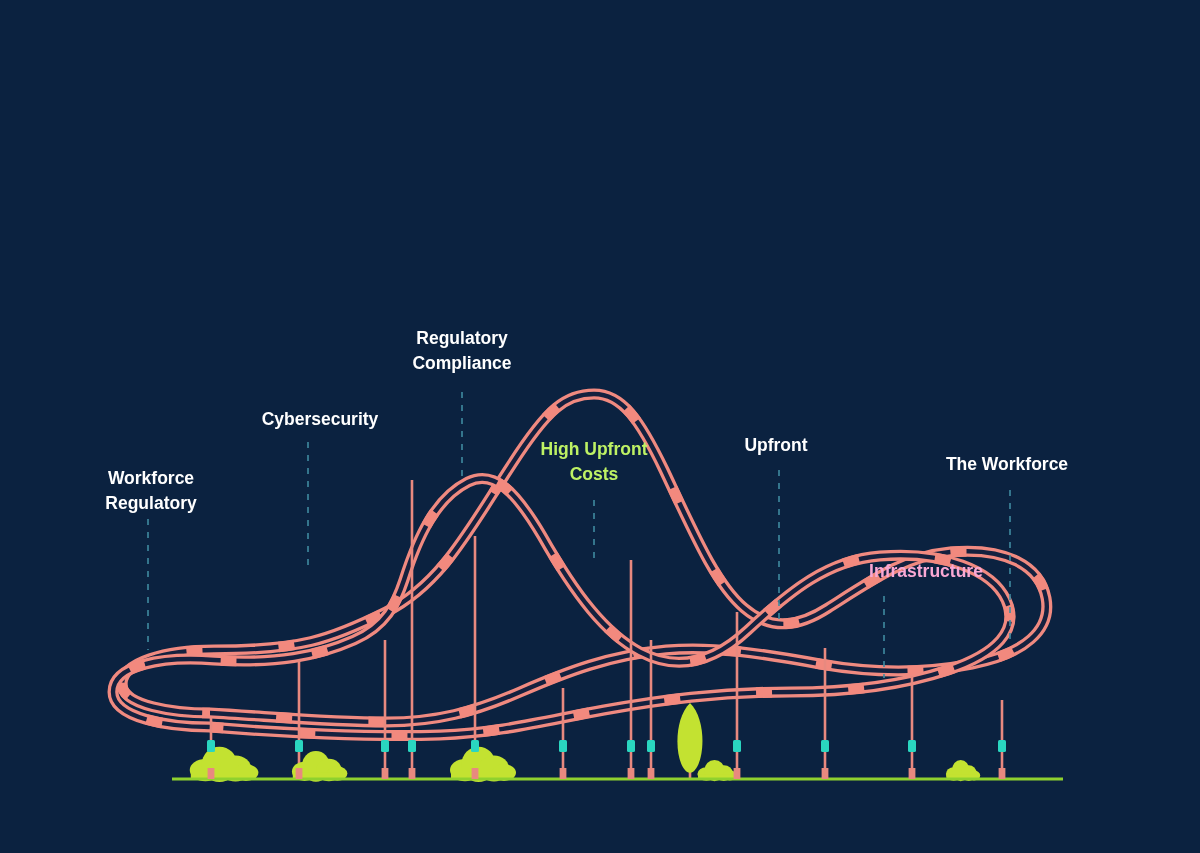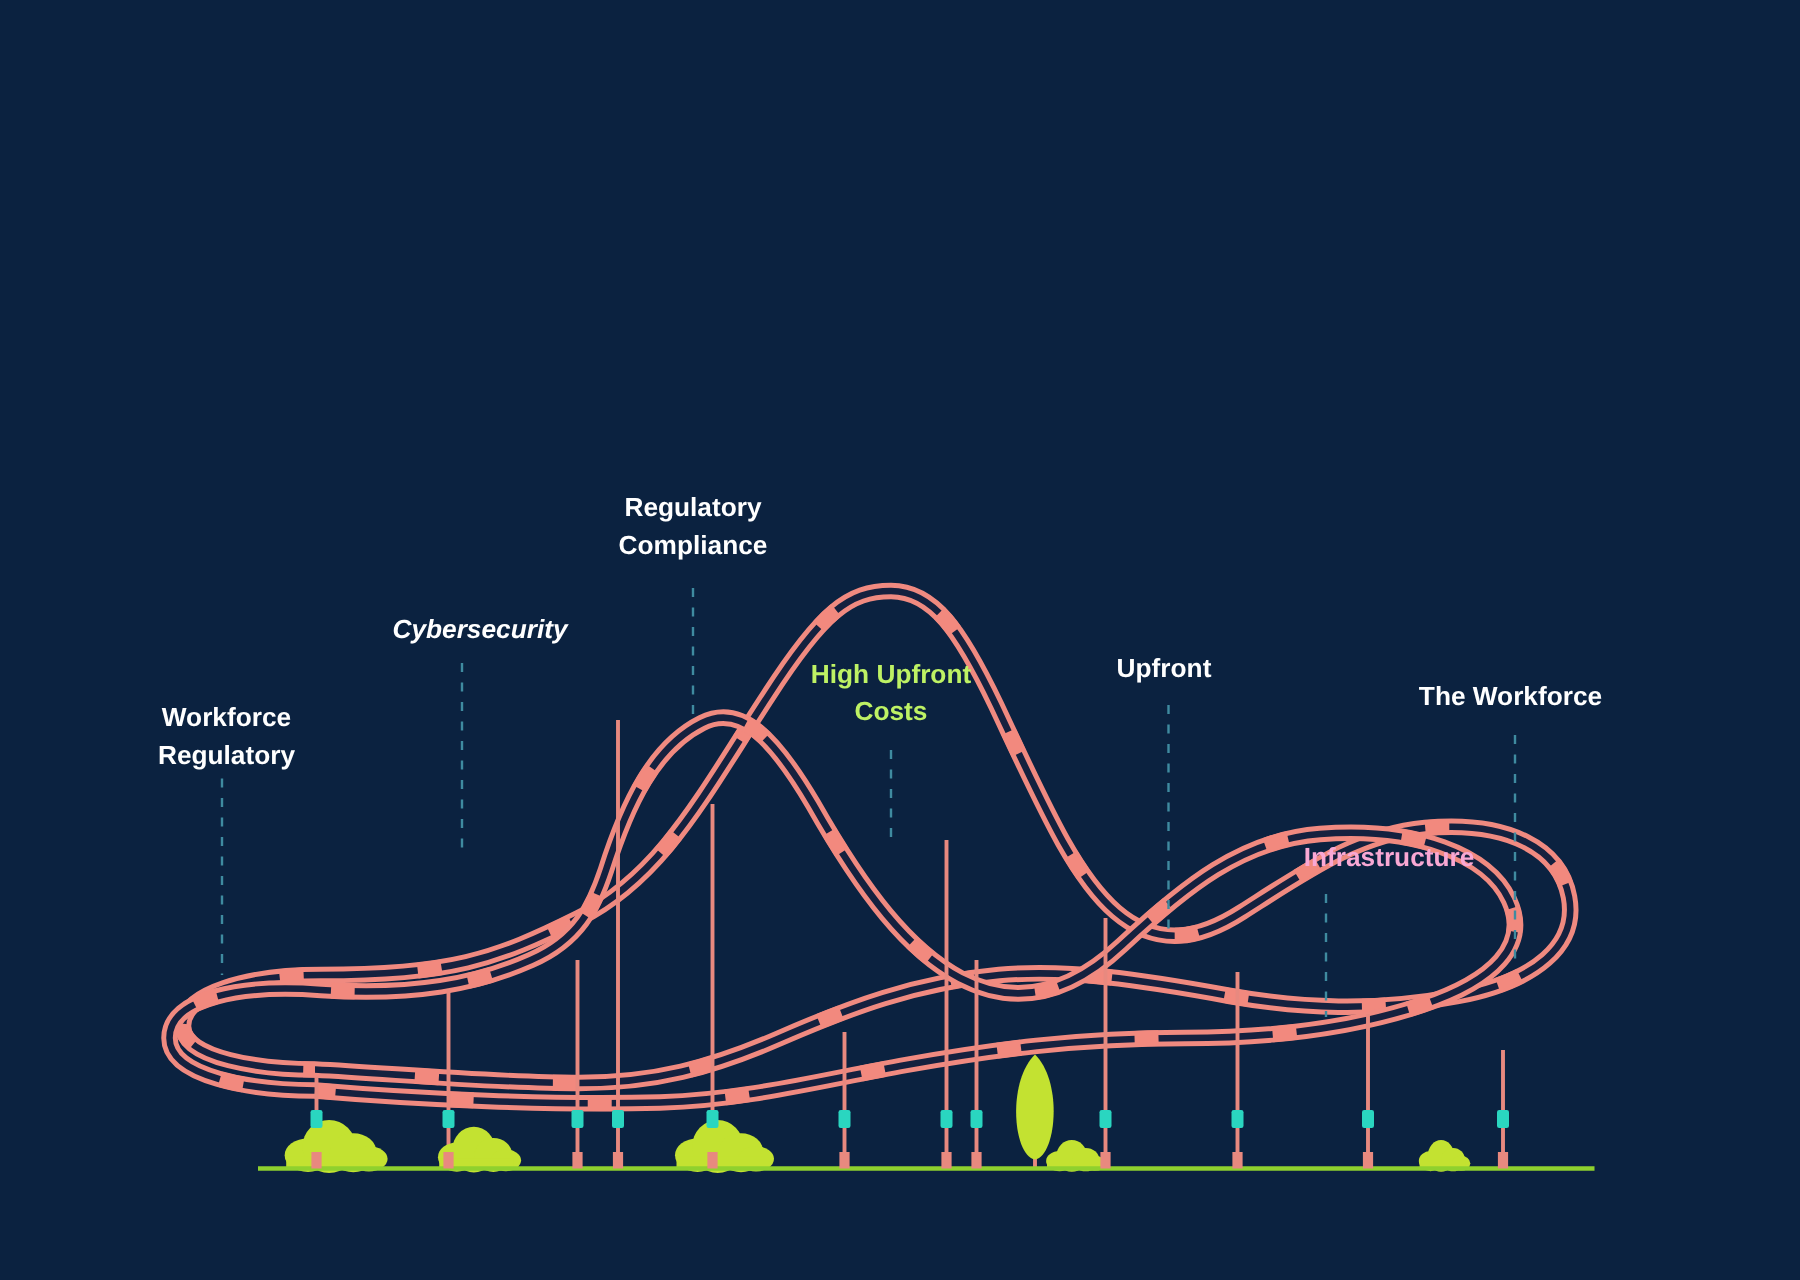--- a/index.html
+++ b/index.html
@@ -257,21 +257,21 @@
         <line x1="594" y1="500" x2="594" y2="565" stroke="#3f8ba0" stroke-width="1.6" stroke-dasharray="6 7"></line>
         <line x1="779" y1="470" x2="779" y2="620" stroke="#3f8ba0" stroke-width="1.6" stroke-dasharray="6 7"></line>
         <line x1="884" y1="596" x2="884" y2="678" stroke="#3f8ba0" stroke-width="1.6" stroke-dasharray="6 7"></line>
         <line x1="1010" y1="490" x2="1010" y2="640" stroke="#3f8ba0" stroke-width="1.6" stroke-dasharray="6 7"></line>
       </g>
   </svg>
 
   <div id="labels-layer">
       <div class="label" style="left: 151px; top: 466px; color: rgb(255, 255, 255);">Workforce
 Regulatory</div>
-      <div class="label" style="left: 320px; top: 407px; color: rgb(255, 255, 255); font-style: italic;">Cybersecurity</div>
+      <div class="label" style="left: 320px; top: 407px; color: rgb(255, 255, 255);">Cybersecurity</div>
       <div class="label" style="left: 462px; top: 326px; color: rgb(255, 255, 255);">Regulatory
 Compliance</div>
       <div class="label" style="left: 594px; top: 437px; color: #bef264;">High Upfront
 Costs</div>
       <div class="label" style="left: 776px; top: 433px; color: rgb(255, 255, 255);">Upfront</div>
       <div class="label" style="left: 926px; top: 559px; color: #f9a8d4;">Infrastructure</div>
       <div class="label" style="left: 1007px; top: 452px; color: rgb(255, 255, 255);">The Workforce</div>
     </div>
 
 </div>

